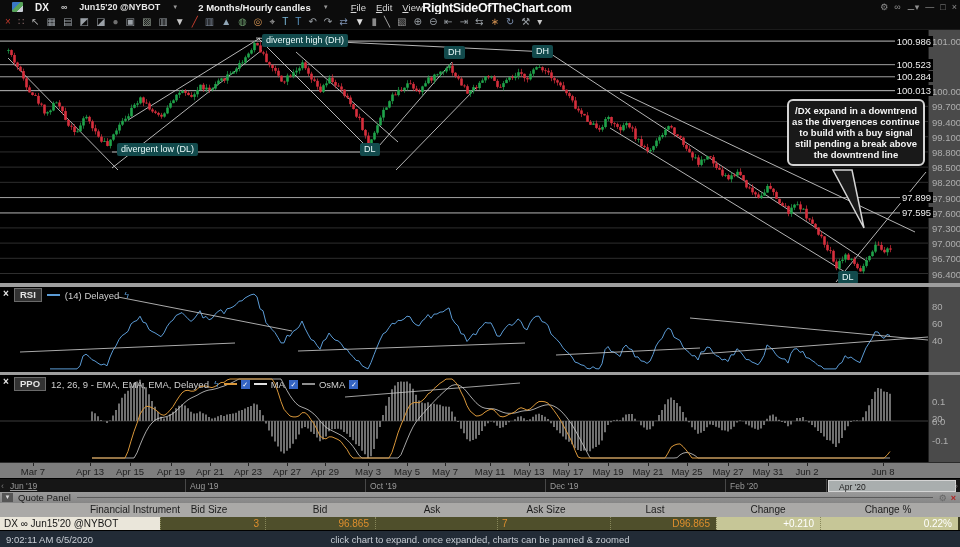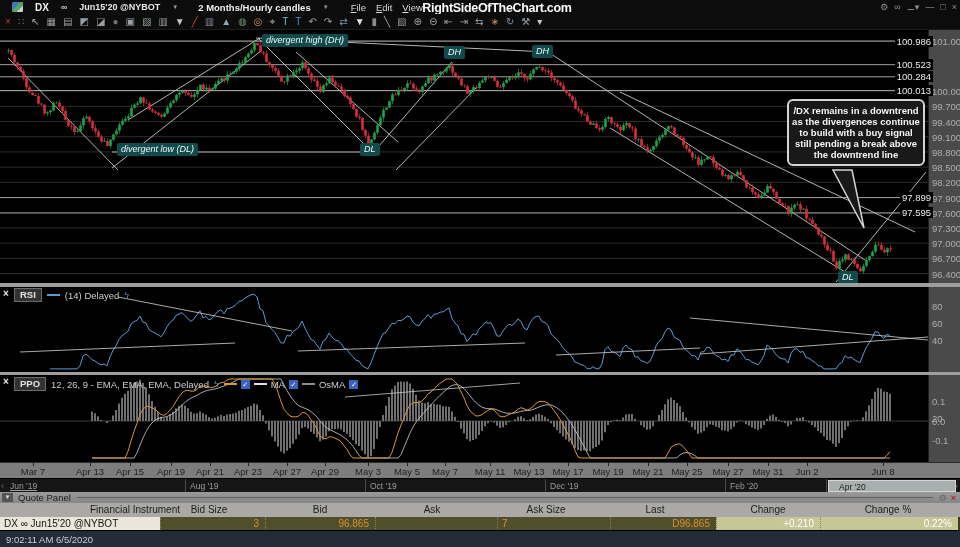--- a/index.html
+++ b/index.html
@@ -19,21 +19,21 @@
   #watermark{left:497px;top:1px;transform:translateX(-50%);color:#fafafa;font-size:12.5px;font-weight:bold;letter-spacing:-0.3px;white-space:nowrap;}
   #win-icons{right:3px;top:1px;display:flex;gap:6px;align-items:center;}
   .winicon{color:#8f8f8f;font-size:9px;line-height:12px;}
   
   #toolbar{left:0;top:14px;width:960px;height:16px;background:#0c0c0c;display:flex;align-items:center;gap:7px;padding-left:5px;box-sizing:border-box;border-bottom:1px solid #1b1b1b;}
   .tbicon{font-size:10px;line-height:15px;color:#9aa0a6;}
   
   #axis-col{left:928px;top:30px;width:32px;height:432px;background:#4a4a4a;border-left:1px solid #1f1f1f;}
   .axlab{position:absolute;left:3px;color:#aeaeae;font-size:9.5px;white-space:nowrap;}
   .srlab{position:absolute;right:27px;background:#000;color:#ececec;font-size:9.5px;padding:0 2px;line-height:11px;}
-  .chip{position:absolute;background:#124a4c;color:#eafafa;font-size:9px;line-height:11px;padding:1px 4px;border-radius:2px;white-space:nowrap;font-style:italic;}
+  .chip{position:absolute;background:#124a4c;color:#eafafa;font-size:9px;line-height:11px;padding:1px 4px;border-radius:2px;white-space:nowrap;}
   .panel-x{position:absolute;left:3px;color:#e8e8e8;font-size:10px;font-weight:bold;line-height:10px;}
   .ind-chip{background:#323232;border:1px solid #6a6a6a;color:#e4e4e4;font-size:9.5px;font-weight:bold;padding:0 5px;line-height:12px;}
   .ind-txt{color:#cfcfcf;font-size:9.5px;}
   .sw{display:inline-block;width:13px;height:2px;vertical-align:middle;}
   .cb{display:inline-block;width:9px;height:9px;background:#3565c4;color:#fff;font-size:7px;line-height:9px;text-align:center;vertical-align:middle;}
   .bolt{color:#5b9bd5;font-size:9px;}
   .hdr-row{position:absolute;display:flex;align-items:center;gap:5px;}
   .divider{left:0;width:960px;background:#9e9e9e;}
   
   #callout{left:787px;top:99px;width:138px;background:#191919;border:2px solid #d4d4d4;border-radius:6px;color:#f5f5f5;font-size:9.5px;line-height:11px;font-weight:bold;text-align:center;padding:4px 2px;box-sizing:border-box;}
@@ -800,21 +800,21 @@
   </div>
 <div id="chips">
     <div class="chip" style="left: 262px; top: 34px;">divergent high (DH)</div>
     <div class="chip" style="left: 117px; top: 143px;">divergent low (DL)</div>
     <div class="chip" style="left: 360px; top: 143px;">DL</div>
     <div class="chip" style="left: 444px; top: 46px;">DH</div>
     <div class="chip" style="left: 532px; top: 45px;">DH</div>
     <div class="chip" style="left: 838px; top: 271px;">DL</div>
   </div>
 
-<div class="abs" id="callout">/DX remains in a downtrend as the divergences continue to build with a buy signal still pending a break above the downtrend line</div>
+<div class="abs" id="callout">/DX expand in a downtrend as the divergences continue to build with a buy signal still pending a break above the downtrend line</div>
 
 <div class="abs divider" style="top:283px;height:4px;"></div>
 
 <svg id="rsi-svg" style="top:288px" width="928" height="84" viewBox="0 288 928 84">
     <rect x="0" y="288" width="928" height="84" fill="#000"></rect>
     <polyline points="50,368.9 53,368.9 56,368.9 59,368.9 62,368.9 65,368.9 68,368.9 71,368.9 74,368.9 77,368.9 80,365.8 83,356.0 86,354.2 89,356.5 92,359.7 95,361.0 98,363.2 101,365.0 104,364.0 107,365.8 110,357.0 113,350.3 116,345.8 119,339.5 122,335.7 125,333.7 128,331.3 131,324.0 134,321.6 137,320.5 140,316.2 143,322.2 146,323.1 149,329.5 152,331.5 155,332.9 158,334.8 161,336.7 164,332.8 167,326.6 170,322.4 173,320.0 176,315.5 179,314.0 182,312.6 185,315.6 188,318.8 191,321.4 194,318.9 197,314.9 200,310.7 203,318.0 206,316.4 209,319.8 212,318.5 215,314.3 218,311.5 221,309.7 224,313.8 227,308.8 230,308.2 233,306.8 236,304.6 239,301.2 242,300.8 245,298.0 248,296.3 251,294.8 254,294.1 257,296.8 260,308.8 263,310.8 266,322.7 269,325.9 272,329.5 275,332.6 278,337.6 281,342.9 284,342.9 287,335.3 290,336.2 293,331.5 296,329.6 299,326.9 302,321.0 305,328.3 308,334.1 311,339.5 314,340.8 317,345.5 320,349.3 323,341.2 326,339.1 329,333.0 332,337.0 335,340.0 338,340.8 341,343.4 344,348.2 347,349.4 350,353.8 353,356.6 356,360.4 359,360.9 362,365.6 365,367.4 368,368.9 371,362.6 374,354.7 377,347.1 380,340.0 383,333.9 386,332.1 389,327.6 392,323.3 395,323.8 398,320.4 401,320.6 404,319.0 407,316.2 410,316.8 413,322.1 416,324.7 419,325.9 422,321.1 425,318.6 428,314.5 431,318.3 434,314.1 437,314.0 440,312.1 443,311.9 446,309.6 449,307.9 452,318.6 455,323.1 458,325.9 461,333.7 464,334.4 467,341.5 470,337.9 473,333.8 476,334.8 479,328.9 482,326.4 485,322.5 488,323.0 491,322.9 494,328.8 497,336.0 500,336.2 503,331.0 506,327.2 509,324.2 512,325.4 515,322.8 518,318.9 521,321.5 524,328.0 527,329.9 530,322.9 533,318.5 536,316.3 539,316.2 542,321.6 545,322.5 548,325.3 551,333.9 554,336.8 557,339.8 560,343.1 563,347.8 566,351.0 569,353.6 572,357.0 575,362.1 578,363.0 581,364.8 584,365.5 587,368.4 590,368.9 593,366.7 596,368.7 599,368.9 602,363.8 605,349.6 608,346.5 611,351.4 614,352.1 617,354.1 620,356.5 623,348.2 626,345.0 629,348.7 632,349.6 635,357.0 638,356.9 641,360.9 644,361.4 647,363.4 650,361.1 653,354.6 656,346.0 659,341.2 662,338.5 665,331.9 668,328.0 671,329.7 674,337.2 677,338.8 680,340.5 683,347.0 686,349.9 689,352.4 692,355.8 695,355.7 698,360.0 701,351.9 704,351.8 707,347.0 710,347.7 713,352.6 716,355.6 719,356.6 722,360.0 725,359.1 728,361.5 731,354.8 734,354.9 737,348.7 740,351.4 743,355.1 746,359.5 749,359.7 752,362.1 755,363.2 758,364.8 761,360.9 764,355.4 767,344.9 770,347.3 773,350.0 776,354.7 779,357.4 782,358.8 785,359.0 788,363.1 791,353.4 794,349.1 797,348.7 800,352.4 803,351.4 806,357.6 809,358.2 812,360.5 815,362.4 818,365.5 821,366.1 824,368.9 827,368.9 830,368.9 833,368.9 836,368.9 839,364.3 842,362.4 845,355.7 848,358.2 851,357.0 854,359.4 857,361.2 860,362.6 863,355.0 866,347.8 869,343.1 872,338.4 875,331.8 878,332.0 881,336.3 884,338.4 887,334.4 890,335.5" fill="none" stroke="#5b9bd5" stroke-width="1"></polyline>
     <line x1="20" y1="352" x2="235" y2="343" stroke="#c8c8c8" stroke-width="1" opacity="0.85"></line>
     <line x1="118" y1="297" x2="292" y2="331" stroke="#c8c8c8" stroke-width="1" opacity="0.85"></line>
     <line x1="298" y1="351" x2="525" y2="343" stroke="#c8c8c8" stroke-width="1" opacity="0.85"></line>
     <line x1="556" y1="355" x2="700" y2="348" stroke="#c8c8c8" stroke-width="1" opacity="0.85"></line>
@@ -1210,13 +1210,14 @@
     <div class="qcell" style="left: 265px; width: 110px; background: rgb(79, 79, 43); color: rgb(223, 143, 45); text-align: right; padding: 0px 6px 0px 0px; border-left: 1px dotted rgb(136, 136, 90);">96.865</div>
     <div class="qcell" style="left: 375px; width: 122px; background: rgb(79, 79, 43); color: rgb(223, 143, 45); text-align: right; padding: 16px 6px 0px 0px; border-left: 1px dotted rgb(136, 136, 90);">96.870</div>
     <div class="qcell" style="left: 497px; width: 113px; background: rgb(79, 79, 43); color: rgb(223, 143, 45); text-align: left; padding: 0px 0px 0px 4px; border-left: 1px dotted rgb(136, 136, 90);">7</div>
     <div class="qcell" style="left: 610px; width: 106px; background: rgb(79, 79, 43); color: rgb(223, 143, 45); text-align: right; padding: 0px 6px 0px 0px; border-left: 1px dotted rgb(136, 136, 90);">D96.865</div>
     <div class="qcell" style="left: 716px; width: 104px; background: rgb(198, 198, 151); color: rgb(255, 255, 255); text-align: right; padding: 0px 6px 0px 0px; border-left: 1px dotted rgb(136, 136, 90);">+0.210</div>
     <div class="qcell" style="left: 820px; width: 138px; background: rgb(198, 198, 151); color: rgb(255, 255, 255); text-align: right; padding: 0px 6px 0px 0px; border-left: 1px dotted rgb(136, 136, 90);">0.22%</div>
   </div>
 
 <div class="abs" id="statusbar">
   <span id="status-time">9:02:11 AM 6/5/2020</span>
+  <span id="status-hint">click chart to expand. once expanded, charts can be panned &amp; zoomed</span>
 </div>
 
 </body></html>

